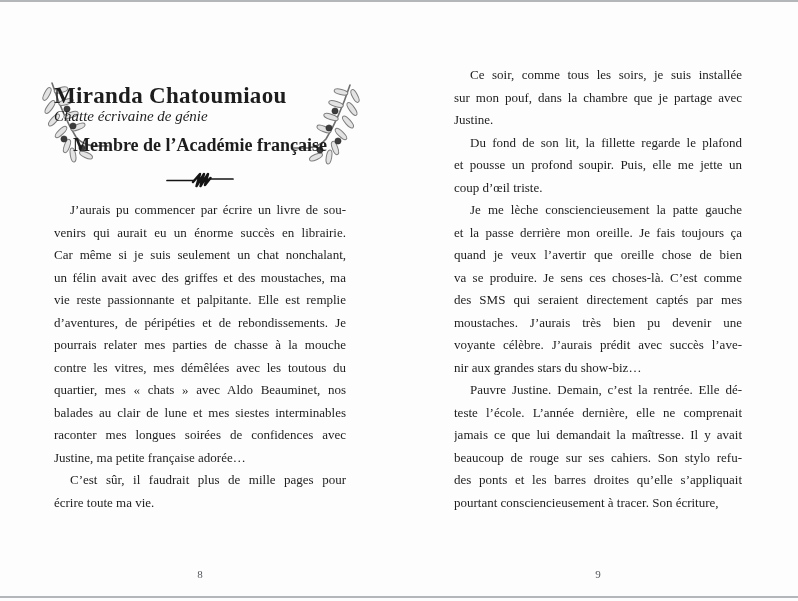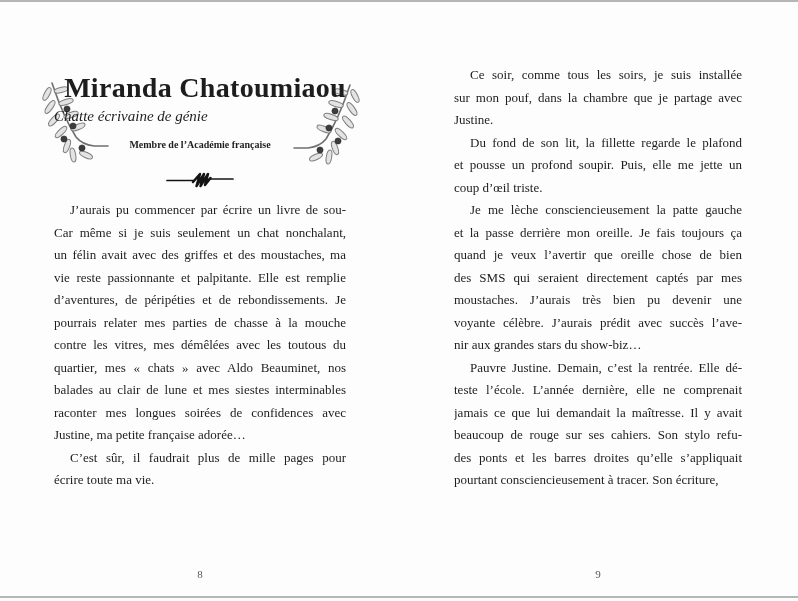--- a/index.html
+++ b/index.html
@@ -21,36 +21,36 @@
   }
   .rule.top { top: 0; }
   .rule.bottom { top: 596px; }
 
   .page { position: absolute; top: 0; height: 601px; }
   .page-left  { left: 54px;  width: 292px; }
   .page-right { left: 454px; width: 288px; }
 
   
   .author {
-    position: absolute; top: 76px; left: 0; width: 100%;
-    text-align: right;
-    font-size: 28px; font-weight: bold;
+    position: absolute; top: 84px; left: 0; width: 100%;
+    text-align: left;
+    font-size: 23px; font-weight: bold;
     letter-spacing: 0.3px;
     line-height: 24px;
   }
   .role {
     position: absolute; top: 106px; left: 0; width: 100%;
     text-align: left;
     font-size: 15px; font-style: italic;
     line-height: 20px;
   }
   .membership {
     position: absolute; top: 135px; left: 0; width: 100%;
     text-align: center;
-    font-size: 10px; font-weight: bold;
+    font-size: 18px; font-weight: bold;
     line-height: 20px;
   }
   .branch {
     position: absolute;
     width: 74px; height: 86px;
   }
   .branch-l { left: -18px; top: 79px; }
   .branch-r { left: 238px; top: 81px; transform: scaleX(-1); }
   .divider {
     position: absolute; top: 171px; left: 50%;
@@ -147,20 +147,21 @@
       <g stroke="#141414" fill="none" stroke-linecap="round" stroke-linejoin="round">
         <path d="M2 9.5 L29 9.5" stroke-width="1.7"></path>
         <path d="M28 11 L35 3 L31.5 15 L39 3 L35.5 15 L43 3 L40 14 L45.5 7" stroke-width="2.5"></path>
         <path d="M44 8 L68 8" stroke-width="1.7"></path>
       </g>
     </svg>
 
     <div class="body-text body-left">
         <div class="para">
           <div class="line first">J’aurais pu commencer par écrire un livre de sou-</div>
+          <div class="line">venirs qui aurait eu un énorme succès en librairie.</div>
           <div class="line">Car même si je suis seulement un chat nonchalant,</div>
           <div class="line">un félin avait avec des griffes et des moustaches, ma</div>
           <div class="line">vie reste passionnante et palpitante. Elle est remplie</div>
           <div class="line">d’aventures, de péripéties et de rebondissements. Je</div>
           <div class="line">pourrais relater mes parties de chasse à la mouche</div>
           <div class="line">contre les vitres, mes démêlées avec les toutous du</div>
           <div class="line">quartier, mes « chats » avec Aldo Beauminet, nos</div>
           <div class="line">balades au clair de lune et mes siestes interminables</div>
           <div class="line">raconter mes longues soirées de confidences avec</div>
           <div class="line last">Justine, ma petite française adorée…</div>
@@ -183,20 +184,21 @@
         </div>
         <div class="para">
           <div class="line first">Du fond de son lit, la fillette regarde le plafond</div>
           <div class="line">et pousse un profond soupir. Puis, elle me jette un</div>
           <div class="line last">coup d’œil triste.</div>
         </div>
         <div class="para">
           <div class="line first">Je me lèche consciencieusement la patte gauche</div>
           <div class="line">et la passe derrière mon oreille. Je fais toujours ça</div>
           <div class="line">quand je veux l’avertir que oreille chose de bien</div>
+          <div class="line">va se produire. Je sens ces choses-là. C’est comme</div>
           <div class="line">des SMS qui seraient directement captés par mes</div>
           <div class="line">moustaches. J’aurais très bien pu devenir une</div>
           <div class="line">voyante célèbre. J’aurais prédit avec succès l’ave-</div>
           <div class="line last">nir aux grandes stars du show-biz…</div>
         </div>
         <div class="para">
           <div class="line first">Pauvre Justine. Demain, c’est la rentrée. Elle dé-</div>
           <div class="line">teste l’école. L’année dernière, elle ne comprenait</div>
           <div class="line">jamais ce que lui demandait la maîtresse. Il y avait</div>
           <div class="line">beaucoup de rouge sur ses cahiers. Son stylo refu-</div>

